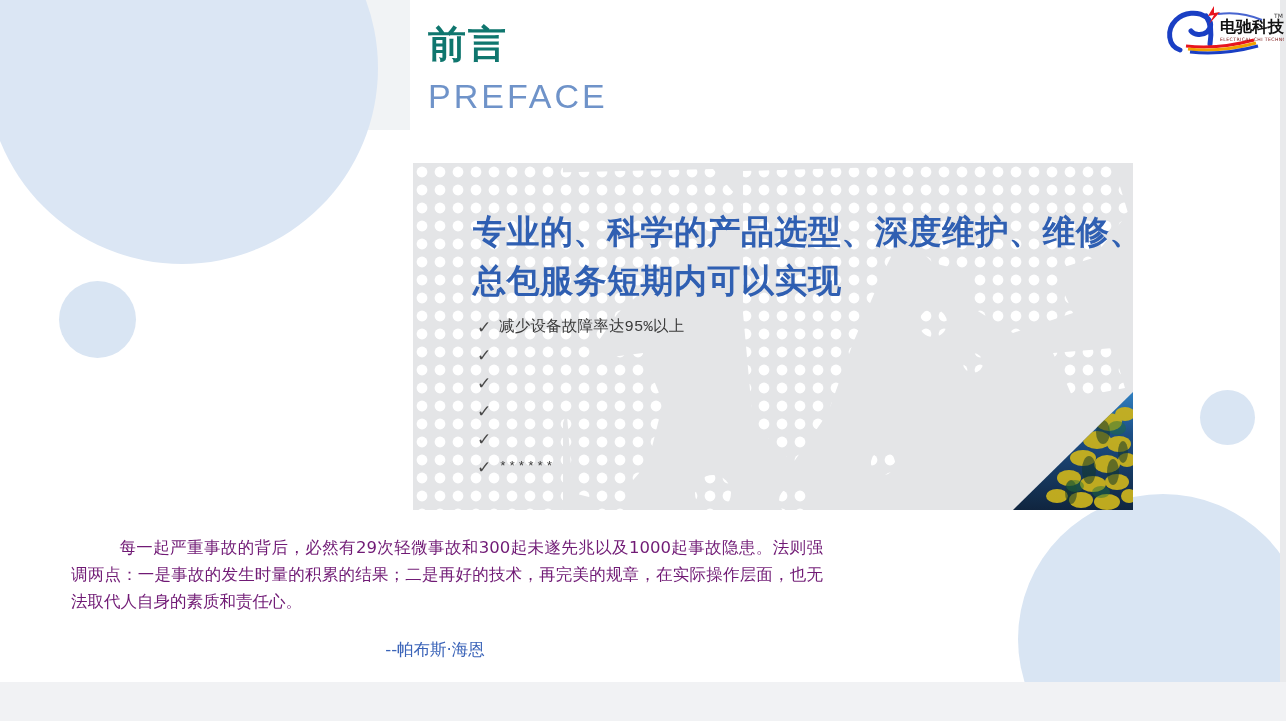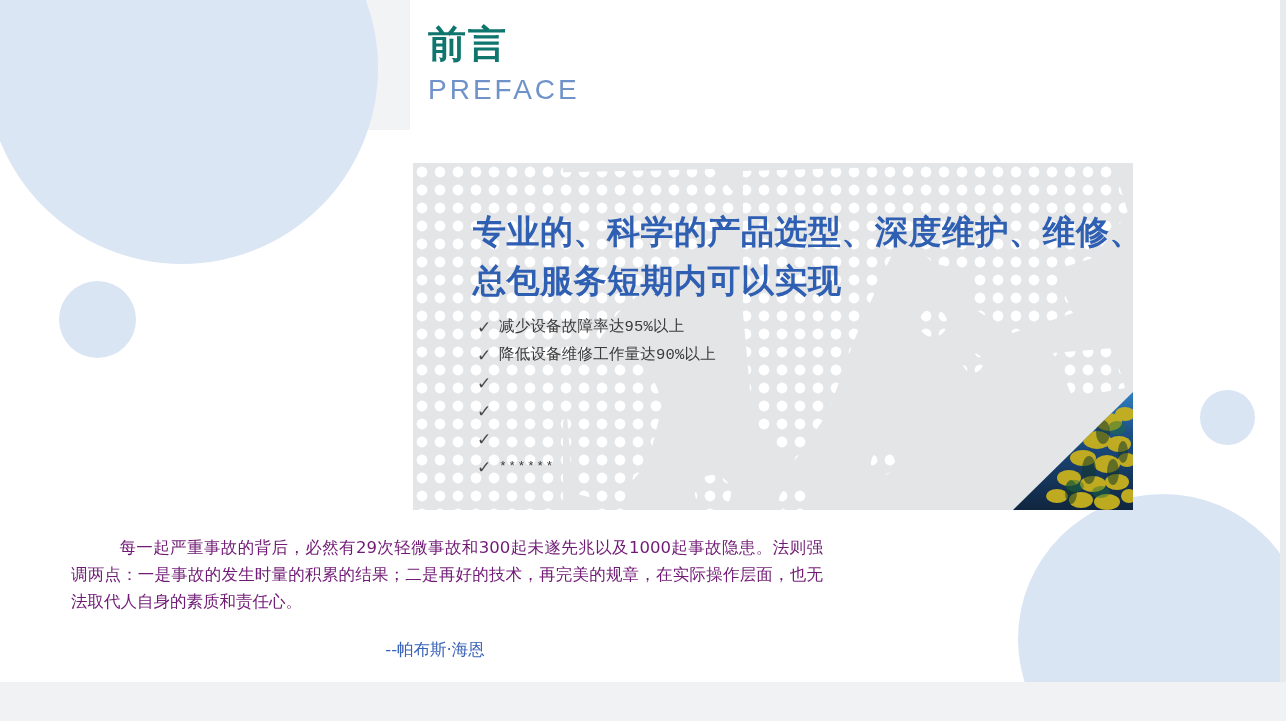--- a/index.html
+++ b/index.html
@@ -23,21 +23,21 @@
   .circ{position:absolute;border-radius:50%;background:#d9e5f3;}
   .circ.c1{left:-14px;top:-128px;width:392px;height:392px;background:#dbe6f4;}
   .circ.c2{left:59px;top:281px;width:77px;height:77px;}
   .circ.c3{left:1200px;top:390px;width:55px;height:55px;}
   .circ.c4{left:1018px;top:494px;width:290px;height:290px;}
 
   
   .hdr{position:absolute;left:428px;top:22px;}
   .hdr-cn{font-size:38px;font-weight:bold;color:#0f766e;letter-spacing:2px;line-height:44px;
           font-family:"DejaVu Sans","Liberation Sans",sans-serif;}
-  .hdr-en{font-size:28px;color:#6f93c9;letter-spacing:3px;line-height:42px;margin-top:3px;
+  .hdr-en{font-size:34px;color:#6f93c9;letter-spacing:3px;line-height:42px;margin-top:9px;
           font-family:"Liberation Sans",sans-serif;}
 
   
   .logo{position:absolute;left:1162px;top:2px;width:122px;height:54px;}
   .logo svg{display:block;}
 
   
   .content-box{position:absolute;left:413px;top:163px;width:720px;height:347px;
                background:#e4e5e7;overflow:hidden;}
   .dotmap{position:absolute;left:0;top:0;width:720px;height:347px;}
@@ -81,20 +81,34 @@
   <div class="circ c4"></div>
 
   <div class="edge-right"></div>
   <div class="edge-bottom"></div>
 
   <div class="hdr">
     <div class="hdr-cn">前言</div>
     <div class="hdr-en">PREFACE</div>
   </div>
 
+  <div class="logo">
+    <svg width="122" height="54" viewBox="0 0 122 54">
+      <path d="M18 48 C6 44 4 28 14 18 C22 10 36 9 44 15 C50 19 50 26 45 30 C40 34 32 33 29 29" fill="none" stroke="#1a3fc4" stroke-width="5" stroke-linecap="round"></path>
+      <path d="M44 14 C48 20 50 30 48 42" fill="none" stroke="#1a3fc4" stroke-width="5" stroke-linecap="round"></path>
+      <path d="M52 4 L46 14 L52 13 L47 22 L58 10 L52 11 Z" fill="#e8141e"></path>
+      <path d="M56 12 C70 10 86 12 100 18" fill="none" stroke="#1a3fc4" stroke-width="2" opacity=".8"></path>
+      <path d="M24 44 C44 46 70 44 92 38" fill="none" stroke="#e8141e" stroke-width="3"></path>
+      <path d="M26 47 C46 49 72 47 94 41" fill="none" stroke="#f0a000" stroke-width="3"></path>
+      <path d="M28 50 C48 52 74 50 96 44" fill="none" stroke="#1a3fc4" stroke-width="3"></path>
+      <text x="58" y="30" font-family="DejaVu Sans, sans-serif" font-size="16" font-weight="bold" fill="#111111">电驰科技</text>
+      <text x="58" y="39" font-family="DejaVu Sans, sans-serif" font-size="4.6" letter-spacing="0.4" fill="#7a1010">ELECTRICAL CHI TECHNOLOGY</text>
+      <text x="112" y="16" font-family="DejaVu Sans, sans-serif" font-size="6" fill="#333333">TM</text>
+    </svg>
+  </div>
 
   <div class="content-box">
 
     <svg class="dotmap" viewBox="0 0 720 347">
       <defs>
         <pattern id="dots" x="0" y="0" width="18" height="18" patternUnits="userSpaceOnUse">
           <circle cx="9" cy="9" r="5.4" fill="#ffffff"></circle>
         </pattern>
         <mask id="mapmask">
           <rect x="0" y="0" width="720" height="347" fill="#000"></rect>
@@ -125,21 +139,20 @@
 
     <div class="headline">专业的、科学的产品选型、深度维护、维修、总包服务短期内可以实现</div>
 
     <div class="bullets">
       <div class="brow">
         <span class="bchk">✓</span>
         <span class="btxt">减少设备故障率达95%以上</span>
       </div>
       <div class="brow">
         <span class="bchk">✓</span>
-        <span class="btxt">降低设备维修工作量达90%以上</span>
       </div>
       <div class="brow">
         <span class="bchk">✓</span>
       </div>
       <div class="brow">
         <span class="bchk">✓</span>
       </div>
       <div class="brow">
         <span class="bchk">✓</span>
       </div>

